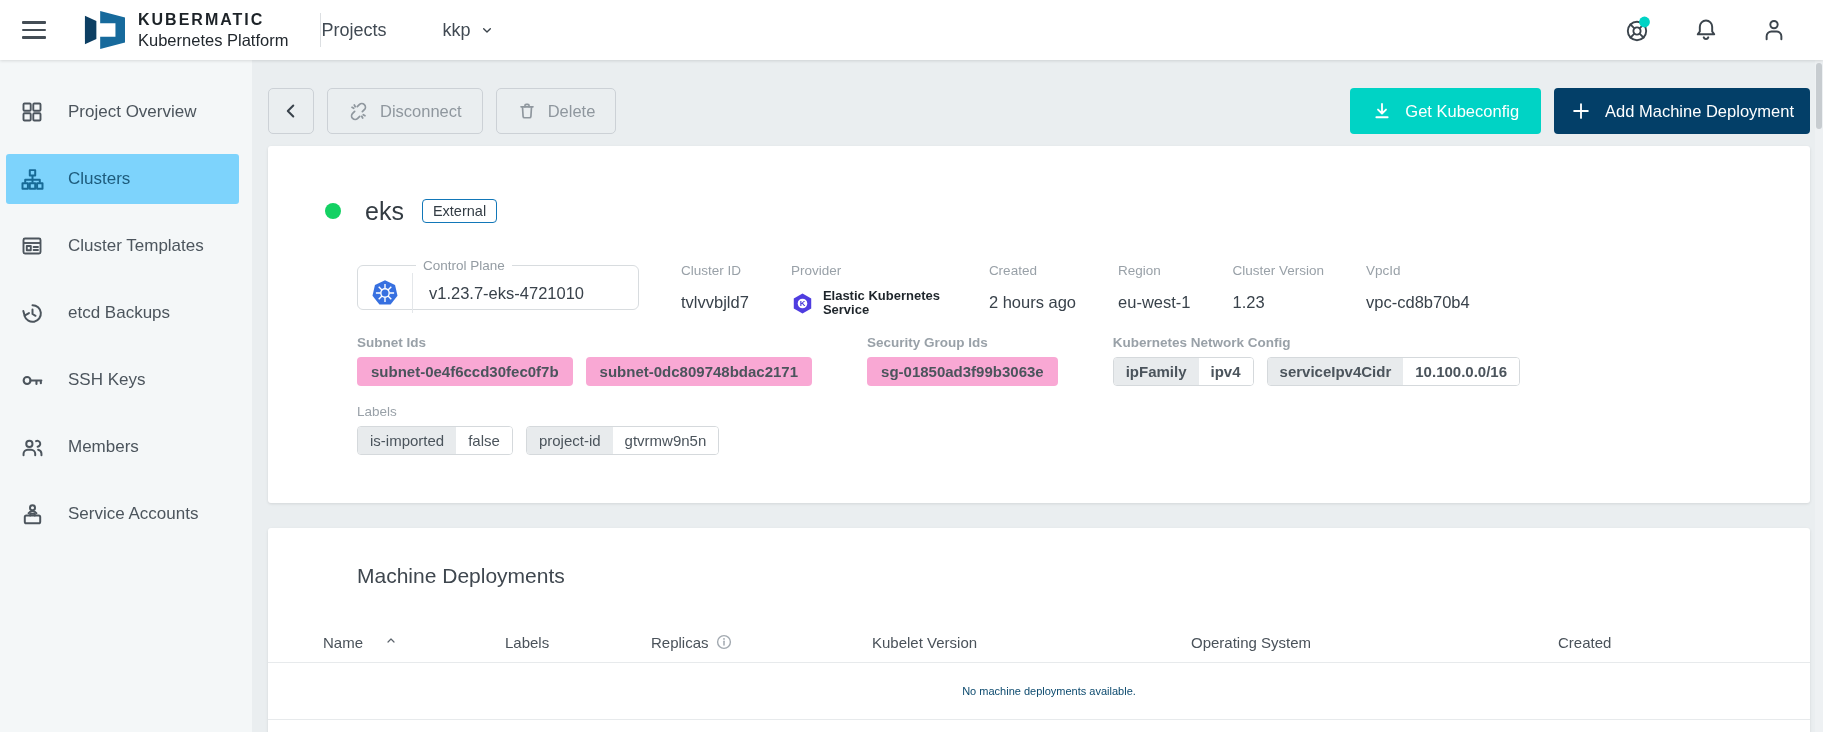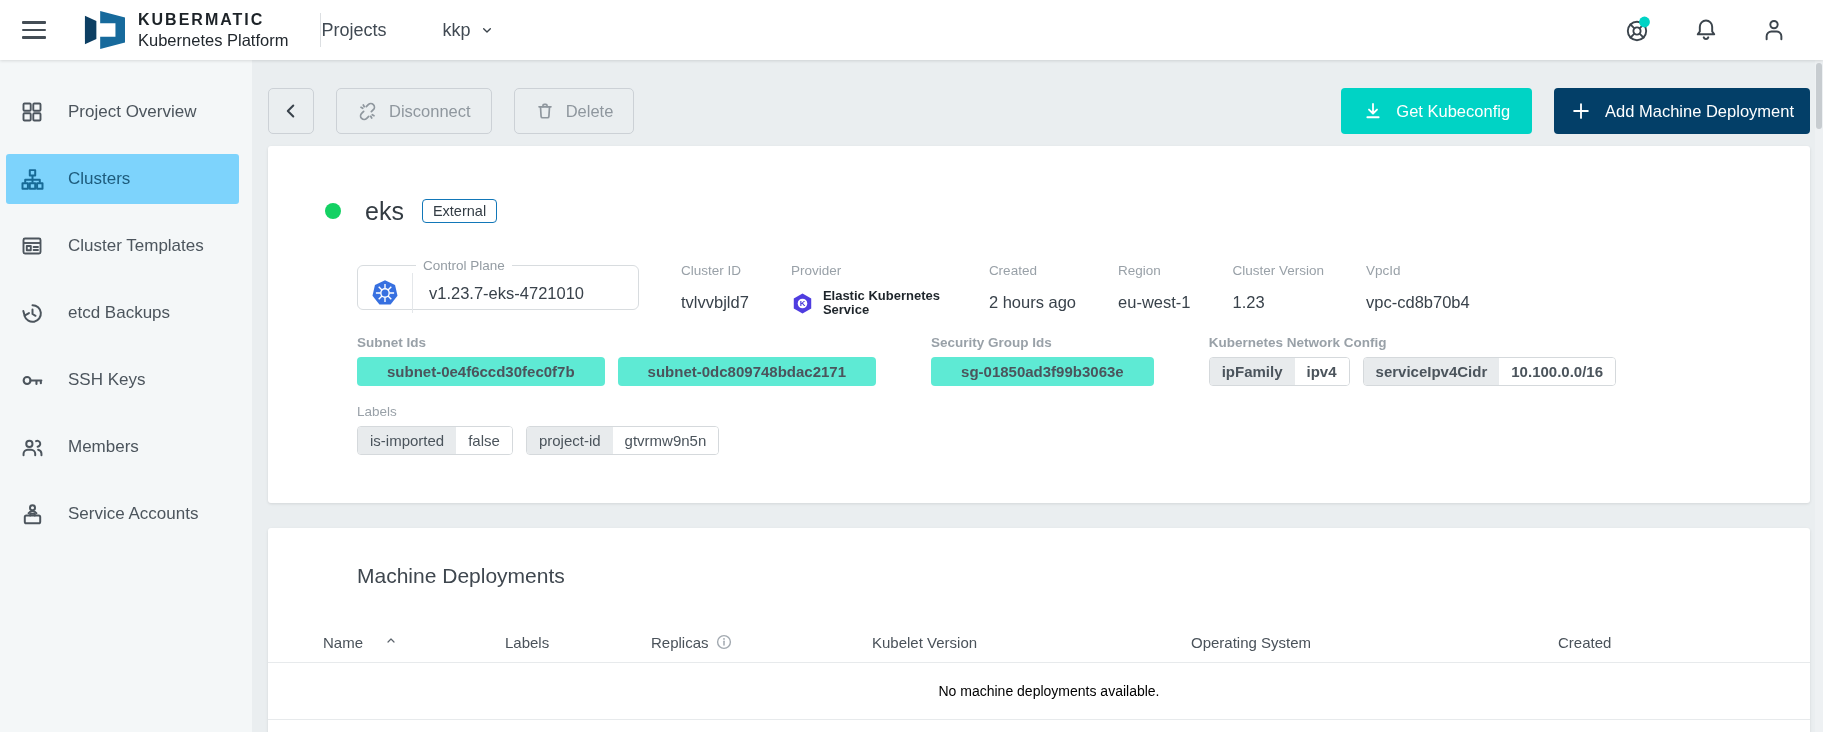--- a/index.html
+++ b/index.html
@@ -25,21 +25,21 @@
   
   .sidebar{position:absolute;top:60px;left:0;width:252px;bottom:0;background:#f4f7f8;padding-top:27px;box-sizing:border-box;}
   .side-item{height:50px;margin:0 13px 17px 6px;display:flex;align-items:center;border-radius:3px;cursor:pointer;color:#4c555d;}
   .side-item .s-icon{width:26px;height:26px;margin-left:13px;display:flex;align-items:center;justify-content:center;}
   .side-item .s-label{margin-left:23px;font-size:17px;}
   .side-item.active{background:#7dd3fc;color:#1d5b7c;}
   .side-item.active .s-icon{color:#176a96;}
 
   
   .main{position:absolute;top:60px;left:252px;right:0;bottom:0;padding:28px 13px 0 16px;box-sizing:border-box;}
-  .toolbar{display:flex;align-items:flex-end;gap:22px;height:46px;margin-bottom:12px;}
+  .toolbar{display:flex;align-items:flex-end;gap:13px;height:46px;margin-bottom:12px;}
   .btn{display:inline-flex;align-items:center;justify-content:center;height:46px;border-radius:5px;
     font-size:16.5px;box-sizing:border-box;cursor:pointer;user-select:none;}
   .btn-outline{border:1px solid #ccd1d6;color:#8f979e;background:transparent;padding:0 20px;gap:11px;}
   .btn-back{width:46px;padding:0;color:#39424b;}
   .spacer{flex:1;}
   .btn-teal{background:#00d3c5;color:#ffffff;padding:0 22px;gap:13px;border-radius:4px;}
   .btn-navy{background:#033f68;color:#ffffff;padding:0 16px;gap:13px;border-radius:4px;}
 
   .card{background:#ffffff;border-radius:3px;box-shadow:0 1px 3px rgba(0,0,0,.1);}
   .card-cluster{padding:48px 30px 48px 57px;}
@@ -59,39 +59,39 @@
 
   .dcol{display:flex;flex-direction:column;padding-top:5px;}
   .dlabel{font-size:13.5px;color:#99a1a8;margin-bottom:15px;white-space:nowrap;}
   .dvalue{font-size:16.5px;color:#39424b;white-space:nowrap;}
   .provider-val{display:flex;align-items:center;gap:9px;margin-top:-4px;}
   .provider-name{font-size:13px;font-weight:bold;line-height:14px;max-width:124px;color:#1e252b;}
 
   .chips-section{display:flex;gap:55px;margin-top:18px;font-weight:bold;}
   .chip-group .dlabel{margin-bottom:7px;}
   .chip-row{display:flex;gap:13px;}
-  .chip{background:#5eead4;border-radius:4px;padding:6px 30px;font-size:15px;color:#4b545c;white-space:nowrap;}
+  .chip{background:#f9a8d4;border-radius:4px;padding:6px 14px;font-size:15px;color:#4b545c;white-space:nowrap;}
   .kvchip{display:flex;border:1px solid #d5d9dc;border-radius:4px;overflow:hidden;font-size:15px;color:#4b545c;white-space:nowrap;}
   .kvchip .k{background:#e8ebed;padding:5px 12px;}
   .kvchip .v{background:#ffffff;padding:5px 12px;}
   .labels-section{margin-top:18px;}
 
   .card-md{margin-top:25px;padding-top:36px;min-height:240px;box-sizing:border-box;}
   .md-title{margin-left:89px;font-size:21px;color:#3f474f;}
   .md-table{margin-top:34px;}
   .md-header{display:flex;align-items:center;height:40px;padding-left:55px;padding-right:30px;
     border-bottom:1px solid #e7eaec;font-size:15px;color:#4a525a;}
   .col-name{width:182px;display:flex;align-items:center;gap:22px;cursor:pointer;}
   .col-labels{width:146px;}
   .col-replicas{width:221px;display:flex;align-items:center;gap:7px;}
   .col-kubelet{width:319px;}
   .col-os{width:367px;}
   .col-created{flex:1;}
   .md-empty{height:56px;display:flex;align-items:center;justify-content:center;
-    border-bottom:1px solid #e7eaec;font-size:14px;color:#000000;padding-left:20px;}
+    border-bottom:1px solid #e7eaec;font-size:11px;color:#0c4a6e;padding-left:20px;}
 
   
   .scrollbar{position:absolute;top:60px;right:0;width:8px;bottom:0;background:#eef1f3;}
   .scroll-thumb{position:absolute;top:3px;right:1px;width:6px;height:66px;border-radius:3px;background:#c7ccd0;cursor:grab;}
 
   svg{display:block;}
 </style>
 </head>
 <body>
 

